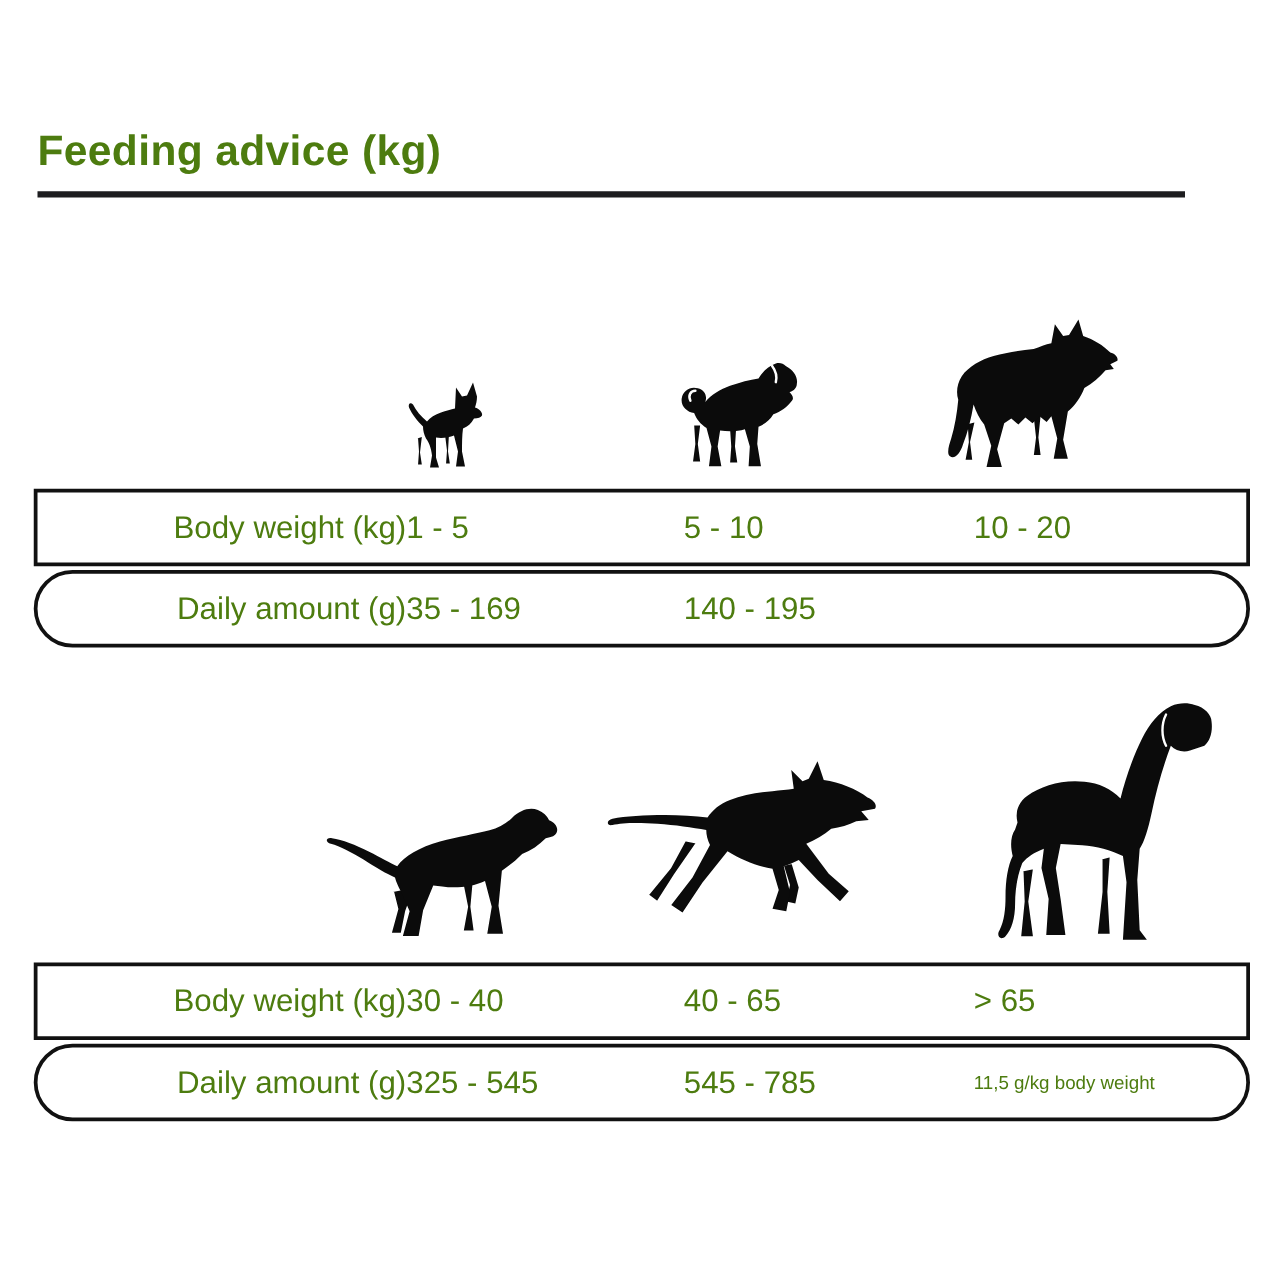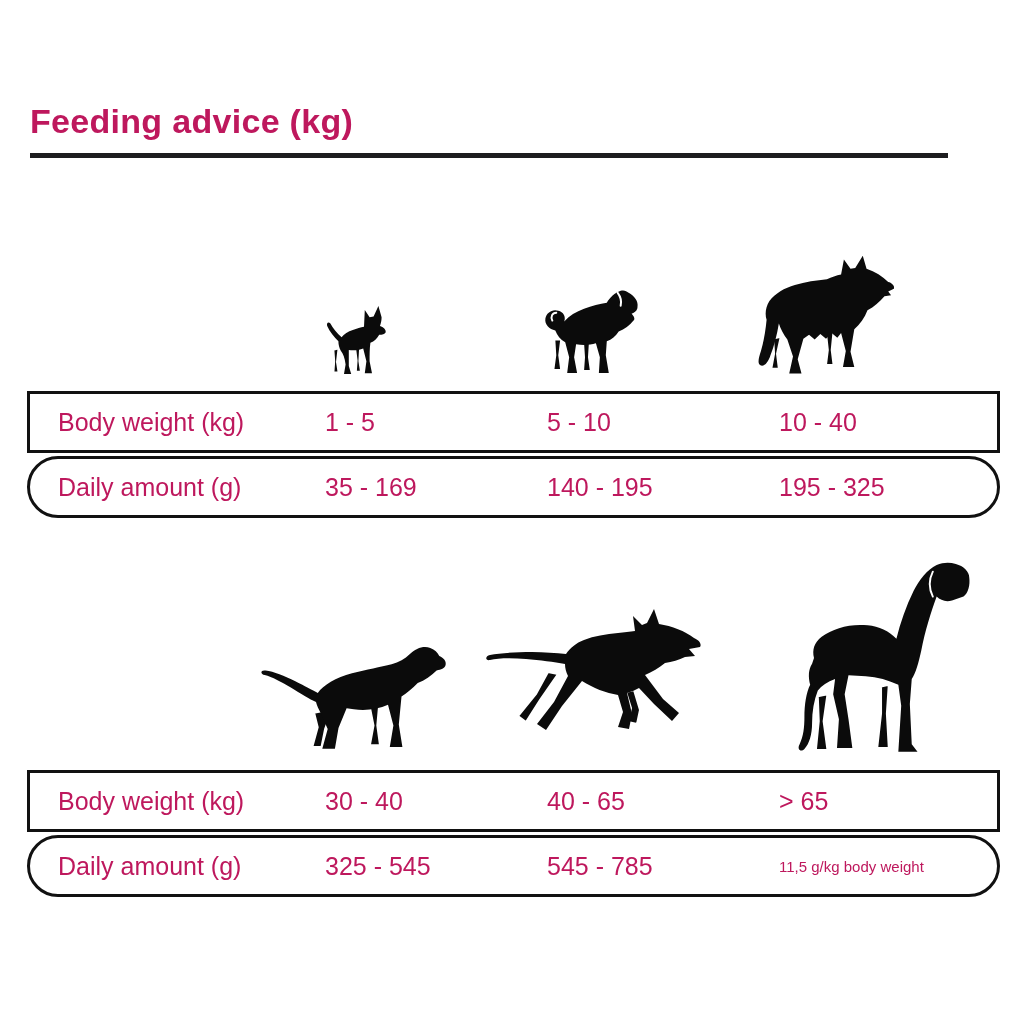--- a/index.html
+++ b/index.html
@@ -1,37 +1,37 @@
 <!DOCTYPE html>
 <html><head>
 <meta charset="utf-8">
 <style>
   * { margin:0; padding:0; box-sizing:border-box; }
   html,body { background:#ffffff; }
   .canvas {
     position:relative; width:1024px; height:1024px; background:#ffffff;
-    font-family:"Liberation Sans", sans-serif; color:#be185d; overflow:hidden;
+    font-family:"Liberation Sans", sans-serif; color:#4d7c0f; overflow:hidden;
   }
   .title { position:absolute; left:30px; top:102px; font-size:34px; font-weight:bold; letter-spacing:.3px; }
   .rule  { position:absolute; left:30px; top:153px; width:918px; height:5px; background:#1d1d1f; }
   .dog   { position:absolute; }
   .dog svg { display:block; width:100%; height:100%; }
   .sil { fill:#0b0b0b; }
   .far { fill:#0b0b0b; stroke:#ffffff; stroke-width:2; }
   .crease { fill:none; stroke:#ffffff; stroke-width:2; stroke-linecap:round; }
   .feed-table { position:absolute; left:27px; width:973px; }
   .t1 { top:391px; }
   .t2 { top:770px; }
   .trow {
     height:62px; border:3px solid #111; background:#fff;
     display:grid; grid-template-columns:295px 222px 232px 1fr; align-items:center;
   }
   .trow + .trow { margin-top:3px;border-radius:31px; }
   .cell { font-size:25px; white-space:nowrap; }
-  .cell.label { padding-left:28px; }
+  .cell.label { padding-left:28px;text-align:right; }
   .cell.small { font-size:15px; }
   
   .chihuahua { left:312px; top:300px; width:80px;  height:80px; }
   .puppy     { left:526px; top:276px; width:120px; height:104px; }
   .collie    { left:750px; top:250px; width:152px; height:132px; }
   .labrador  { left:242px; top:630px; width:220px; height:135px; }
   .shepherd  { left:482px; top:596px; width:230px; height:160px; }
   .greatdane { left:745px; top:550px; width:230px; height:212px; }
 </style>
 </head>
@@ -85,27 +85,26 @@
         C86,29 91,27 96,26 L99,10 L106,20 L111,19 L119,6 L123,20
         C132,23 140,28 146,34 Z"></path>
     </svg>
   </div>
 
   <div class="feed-table t1">
     <div class="trow">
       <div class="cell label">Body weight (kg)</div>
       <div class="cell">1 - 5</div>
       <div class="cell">5 - 10</div>
-      <div class="cell">10 - 40</div>
+      <div class="cell">10 - 20</div>
     </div>
     <div class="trow">
       <div class="cell label">Daily amount (g)</div>
       <div class="cell">35 - 169</div>
       <div class="cell">140 - 195</div>
-      <div class="cell">195 - 325</div>
     </div>
   </div>
 
   <div class="dog labrador">
     <svg viewBox="0 0 220 150" aria-hidden="true">
       <path class="far" d="M140,84 L138,106 L141,128 L130,128 L134,106 L130,86 Z"></path>
       <path class="far" d="M88,88 L80,110 L76,130 L66,130 L72,108 L68,92 Z"></path>
       <path class="sil" d="M207,29 C212,31 215,35 214,39 C213,43 209,44 204,45
         C198,51 191,56 183,59 C177,65 171,70 165,74
         L162,105 L166,130 L152,130 L156,106 L150,83

